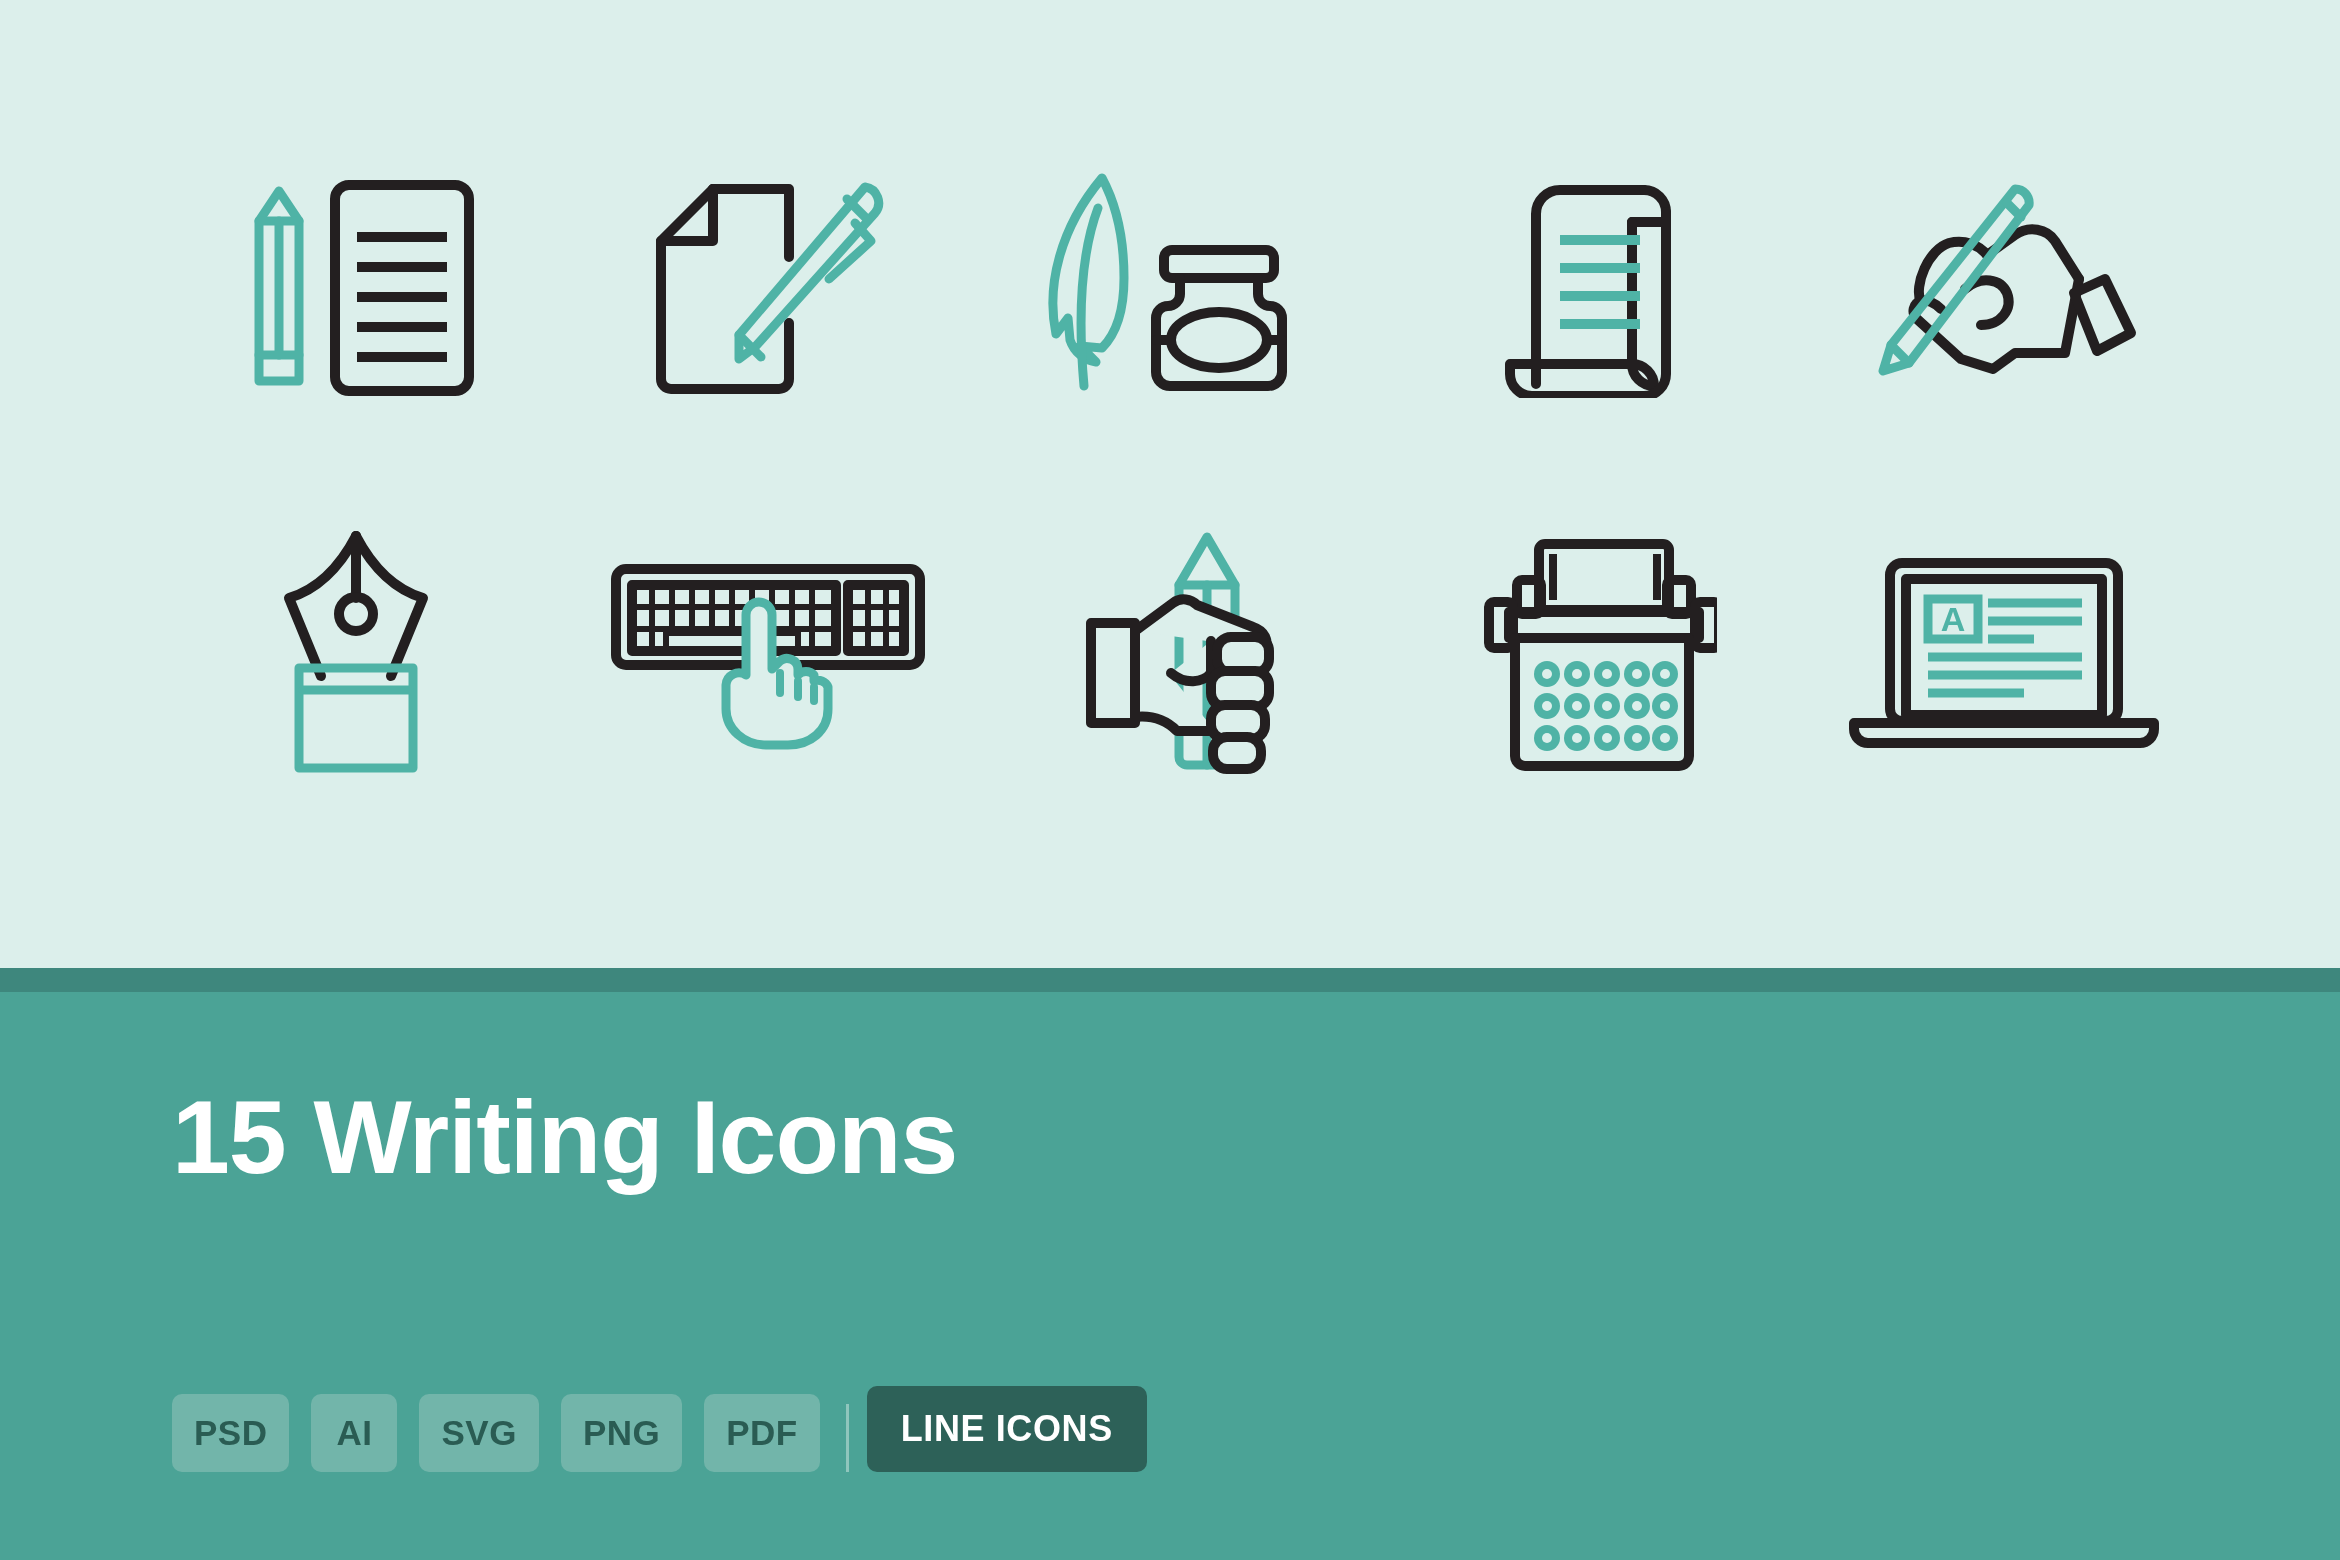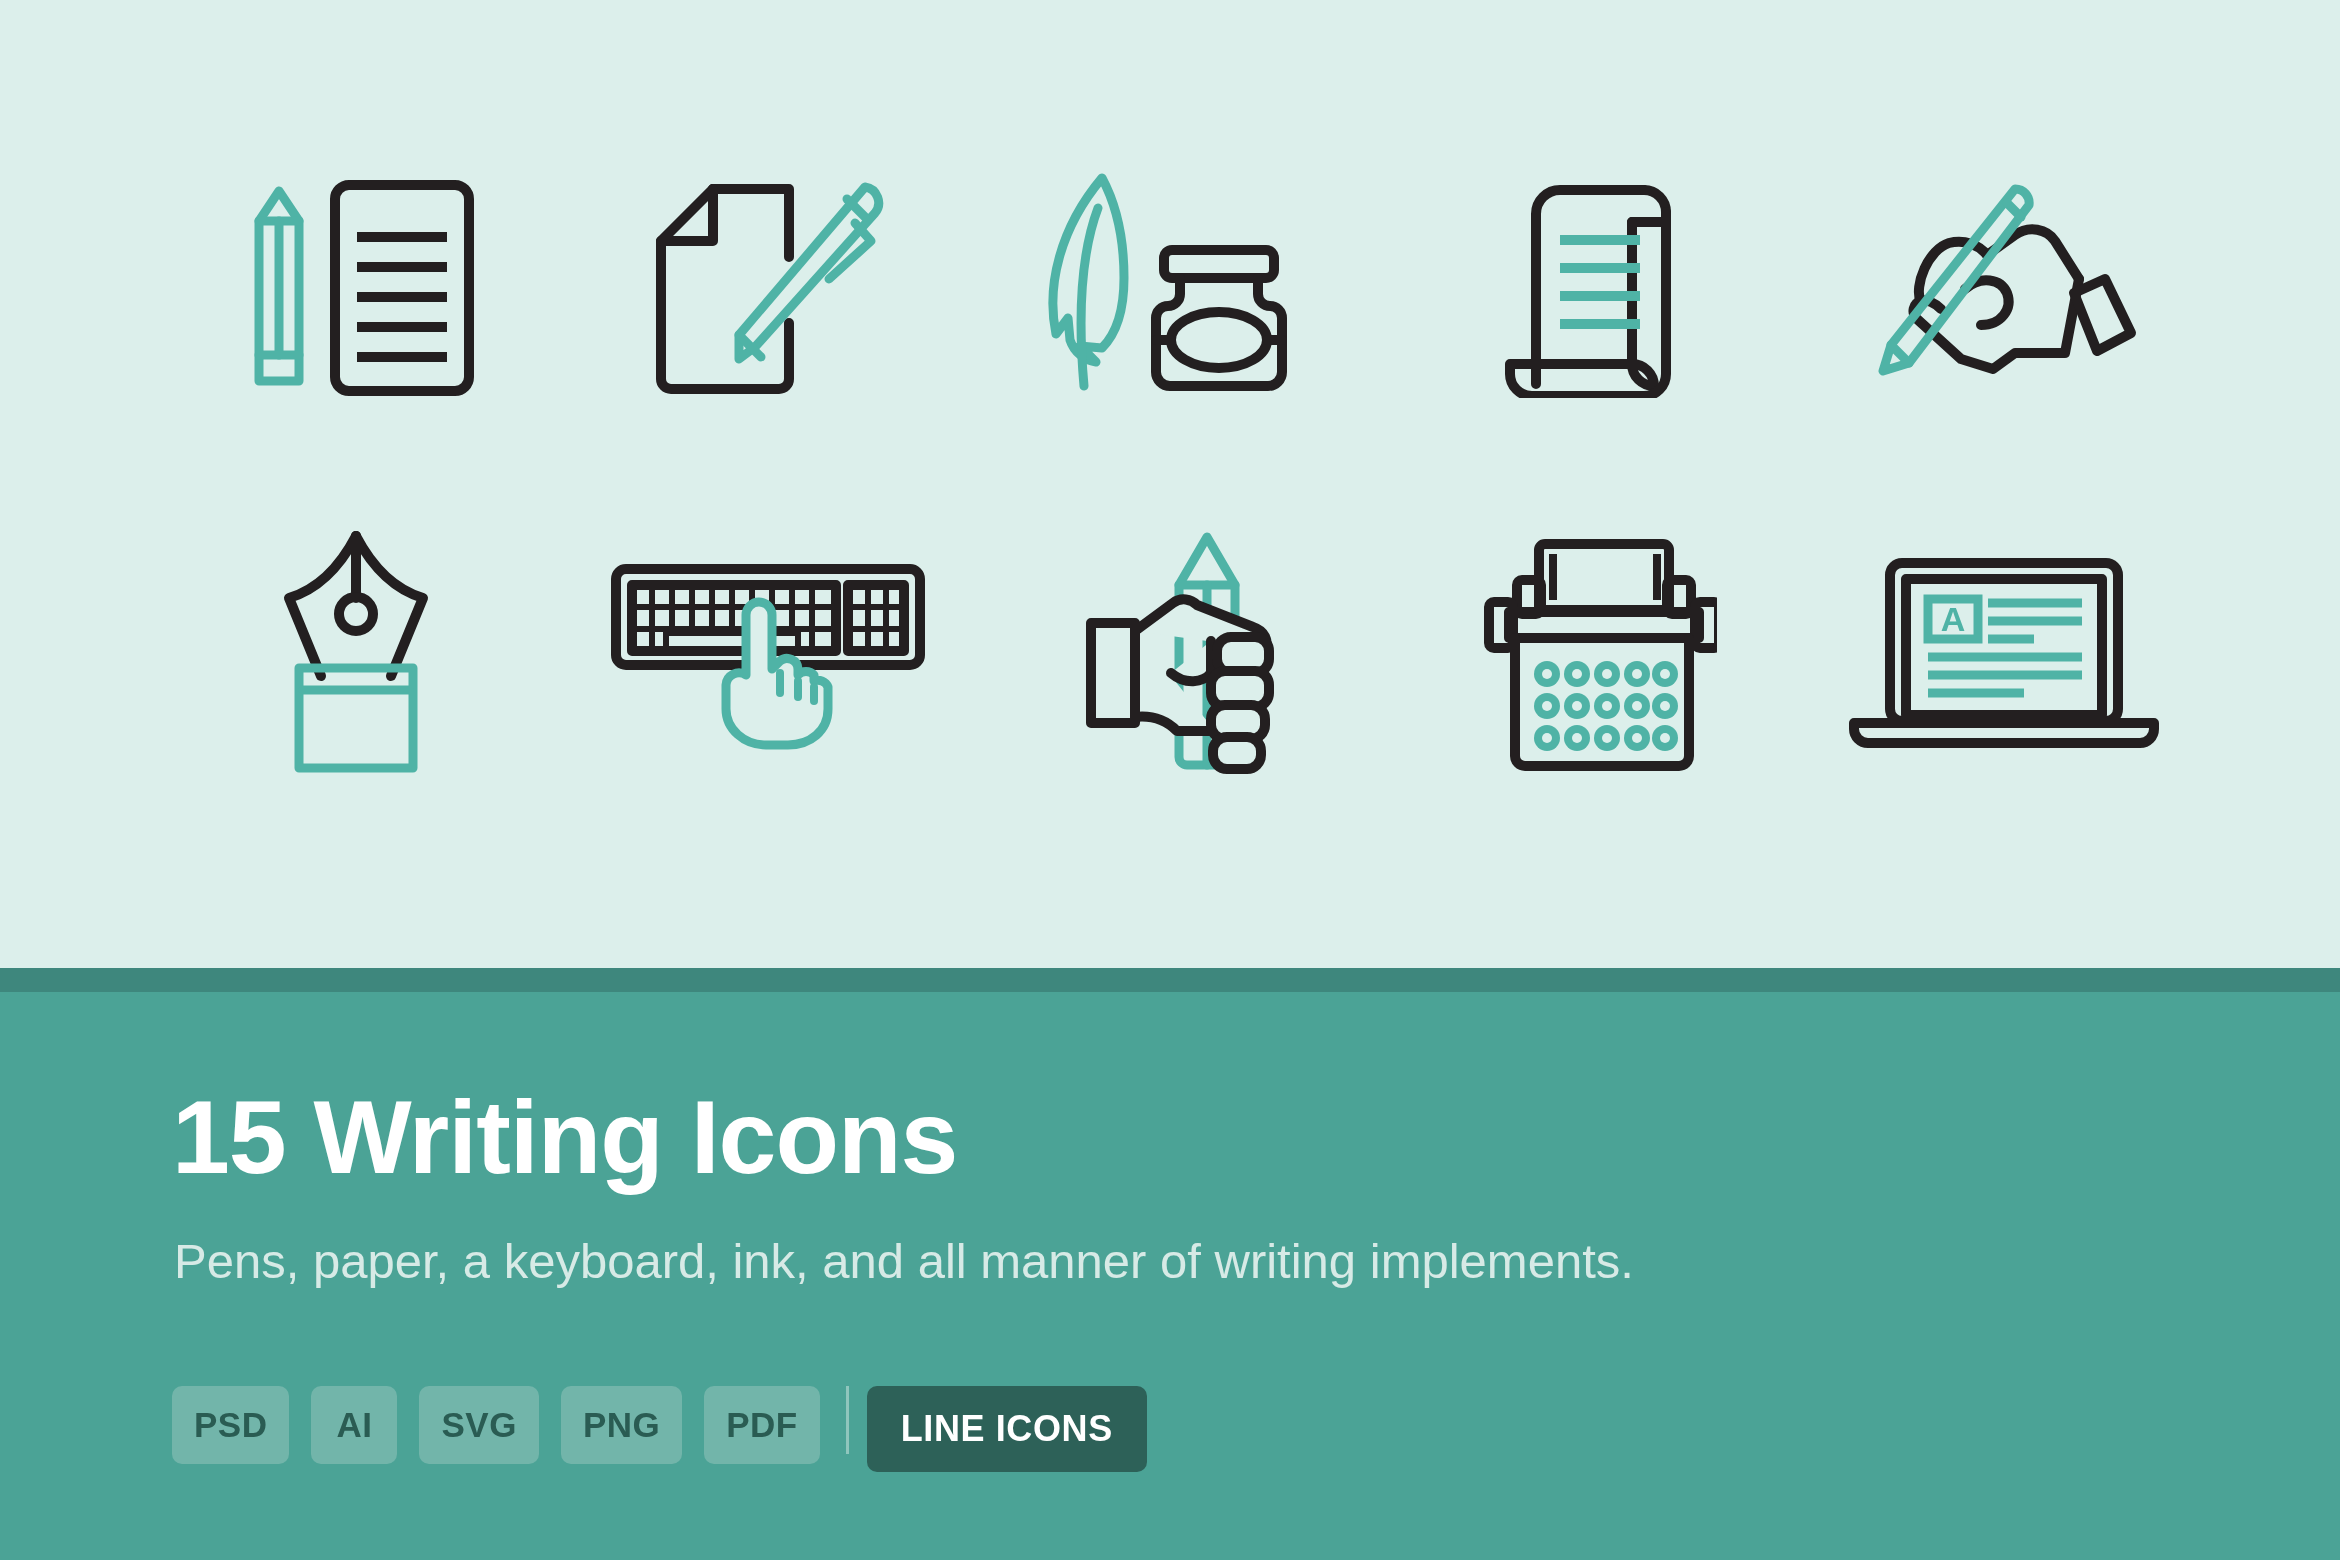--- a/index.html
+++ b/index.html
@@ -72,21 +72,21 @@
     font-size: 49px;
     font-weight: 400;
     color: #d7eae6;
     line-height: 1;
     white-space: nowrap;
   }
   .chips {
     position: absolute;
     left: 172px; top: 1386px;
     display: flex;
-    align-items: flex-start;
+    align-items: flex-end;
   }
   .chip {
     height: 78px;
     min-width: 86px;
     padding: 0 22px;
     margin-right: 22px;
     border-radius: 10px;
     background: #72b5aa;
     color: #2a5c53;
     font-size: 35px;
@@ -365,21 +365,20 @@
       </div>
 
     </div>
   </div>
 
   <div class="stripe"></div>
 
   <div class="footer">
     <div class="footer-inner">
       <h1 class="headline">15 Writing Icons</h1>
-      <p class="subhead">Pens, paper, a keyboard, ink, and all manner of writing implements.</p>
     </div>
   </div>
 
   <div class="chips">
     <div class="chip">PSD</div>
     <div class="chip">AI</div>
     <div class="chip">SVG</div>
     <div class="chip">PNG</div>
     <div class="chip">PDF</div>
     <div class="chip-sep"></div>

